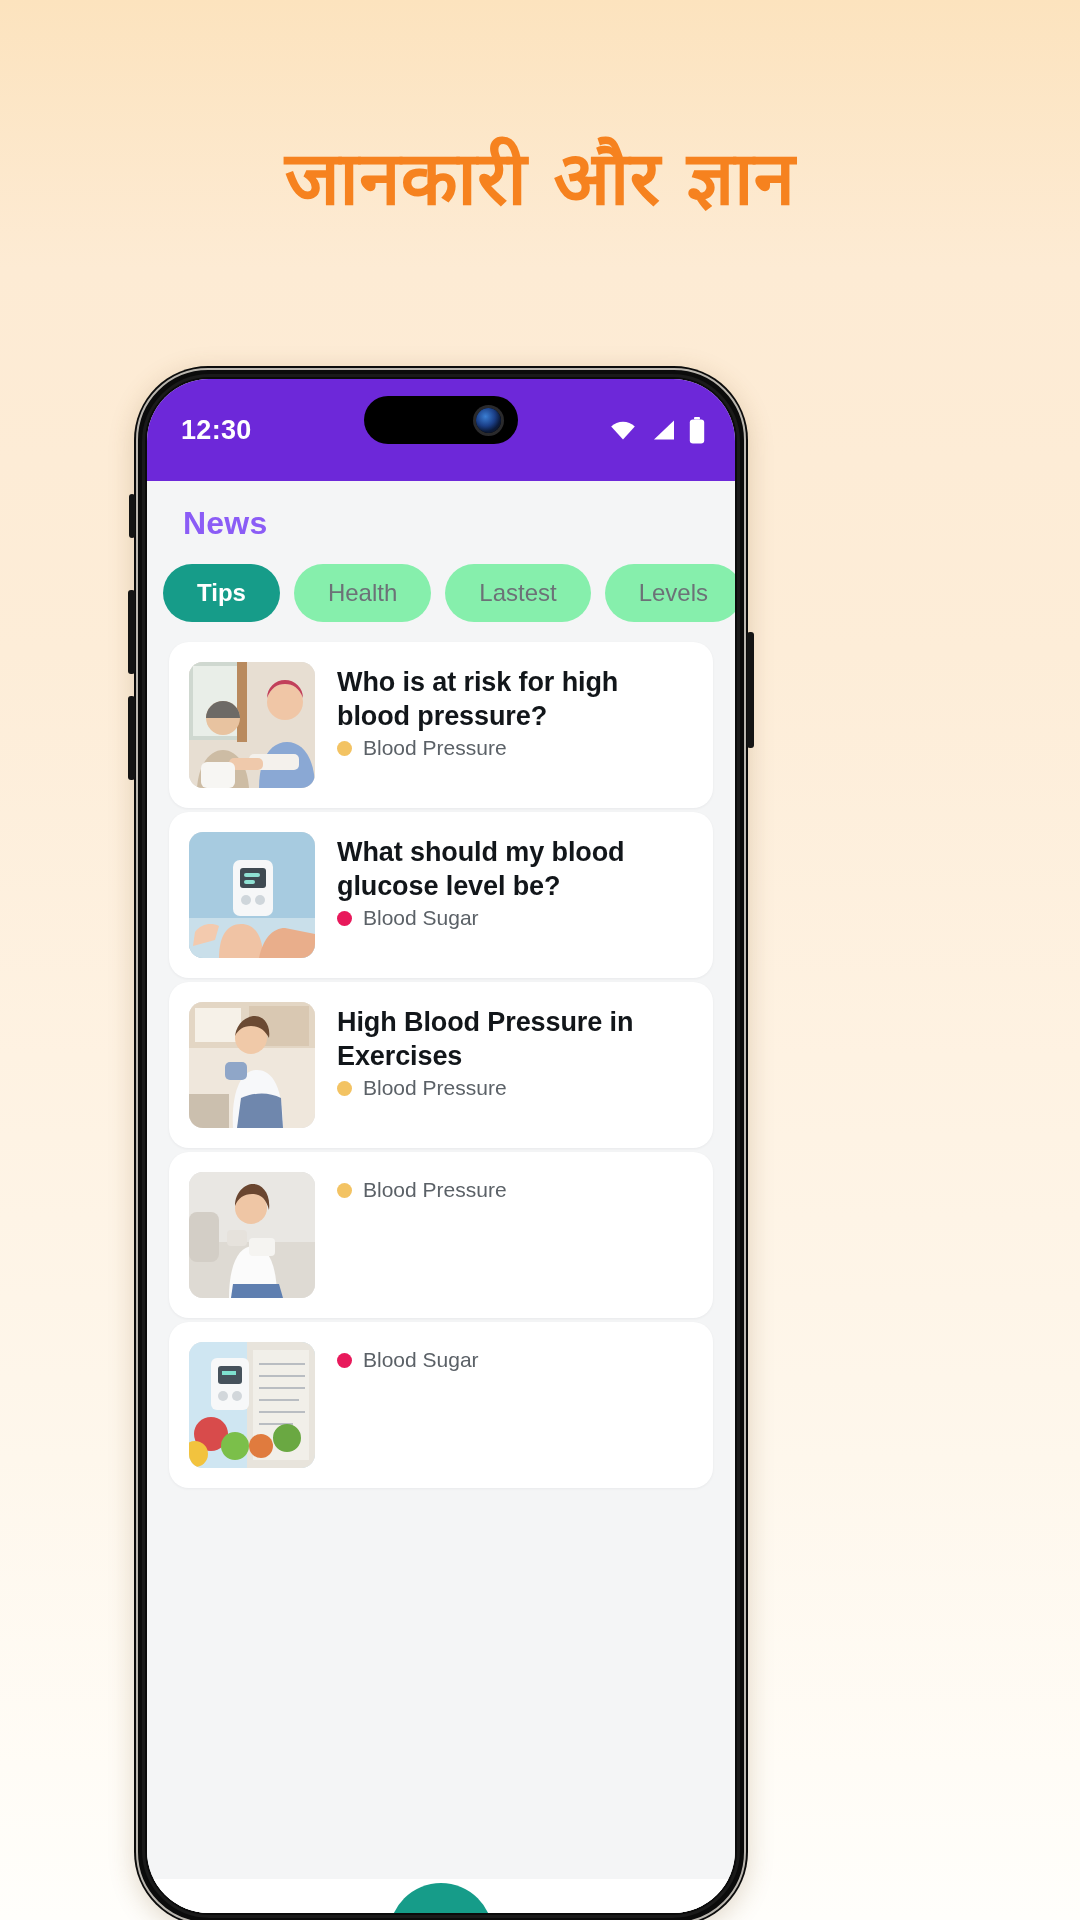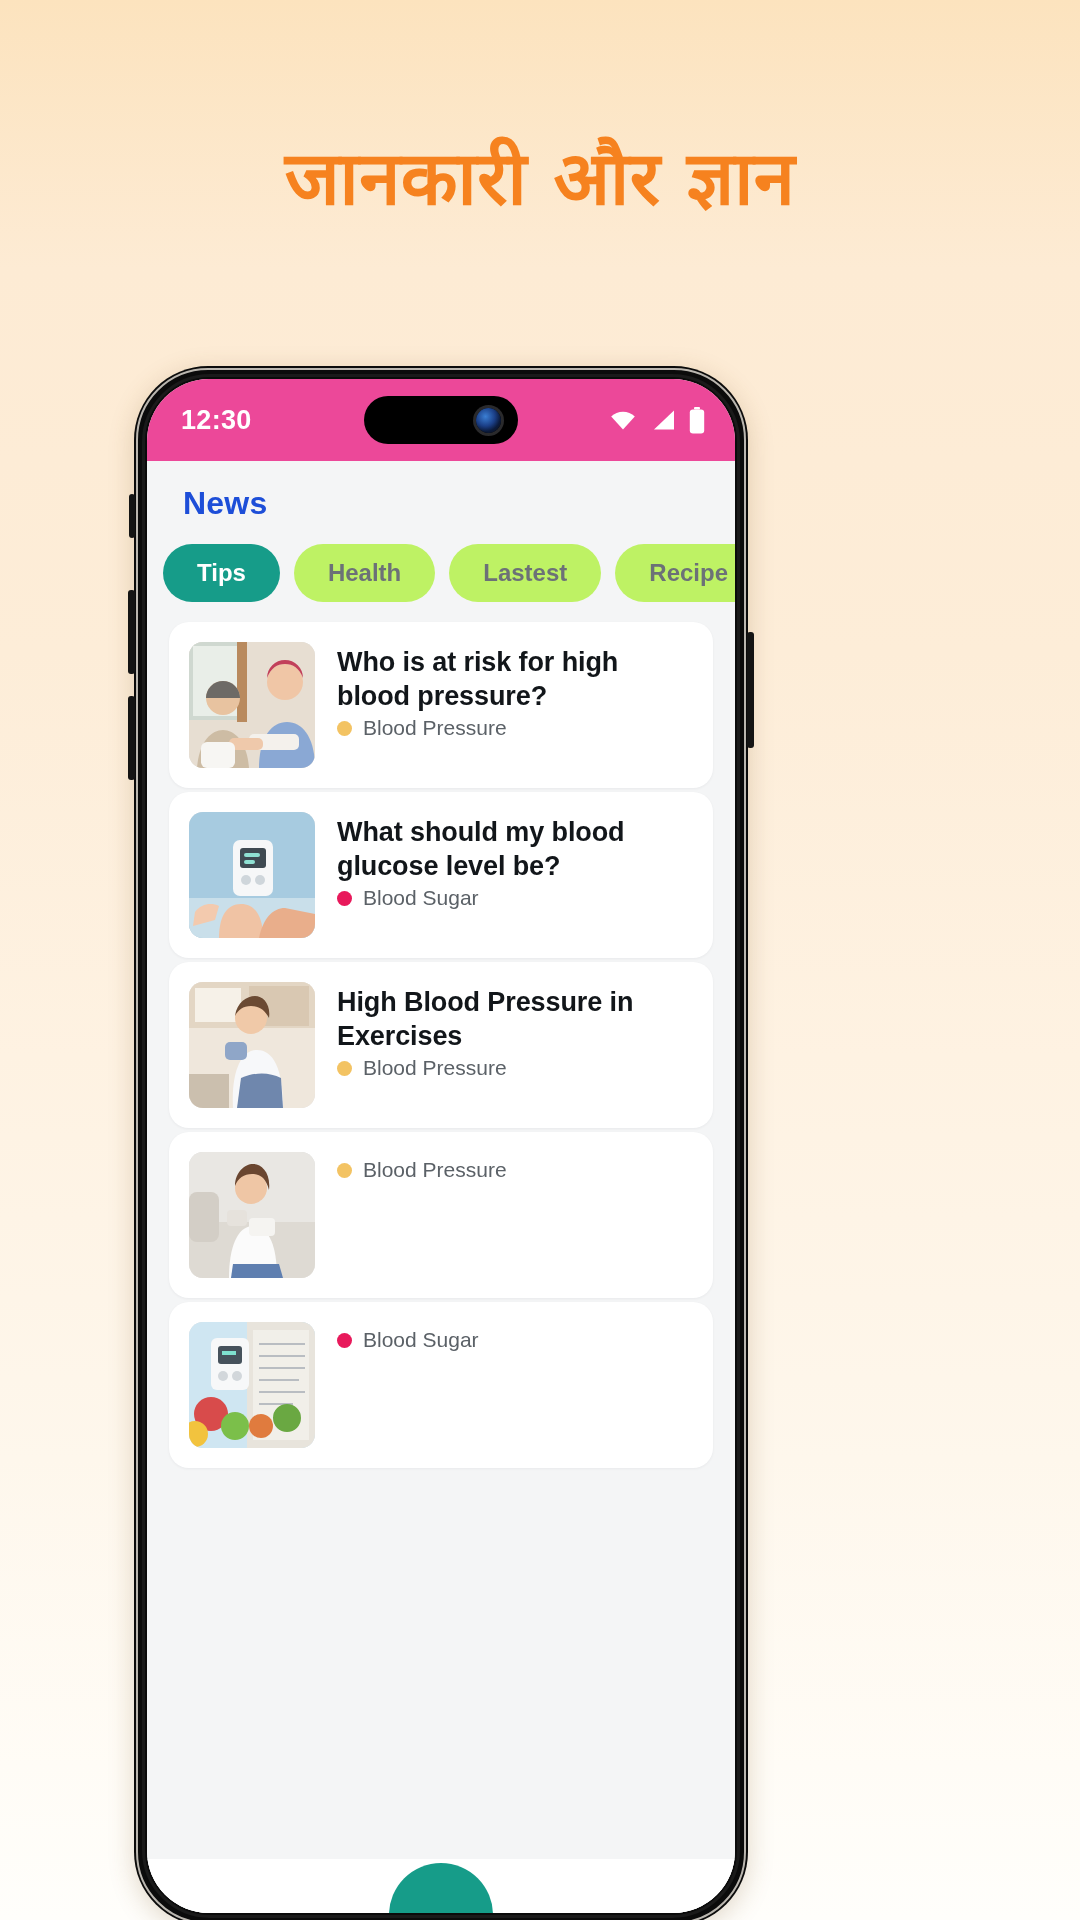--- a/index.html
+++ b/index.html
@@ -78,22 +78,22 @@
     position: relative;
     width: 100%; height: 100%;
     border-radius: 62px;
     overflow: hidden;
     background: #F4F5F6;
   }
 
   
   .statusbar {
     position: relative;
-    height: 82px;
-    background: #ec4899;
+    height: 102px;
+    background: #6d28d9;
     display: flex;
     align-items: center;
     padding: 0 30px 0 34px;
   }
   .status-time {
     color: #ffffff;
     font-size: 27px;
     font-weight: 600;
     letter-spacing: .3px;
     z-index: 3;
@@ -132,41 +132,41 @@
   .app {
     height: calc(100% - 82px);
     background: #F4F5F6;
     padding: 0;
     position: relative;
     overflow: hidden;
   }
   .page-title {
     font-size: 32px;
     font-weight: 700;
-    color: #1d4ed8;
+    color: #8b5cf6;
     padding: 24px 12px 0 36px;
     letter-spacing: .2px;
   }
 
   
   .tabs {
     display: flex;
     gap: 14px;
     padding: 22px 0 0 16px;
     overflow: hidden;
   }
   .tab {
     flex: 0 0 auto;
     height: 58px;
     padding: 0 34px;
     border-radius: 30px;
-    background: #bef264;
+    background: #86efac;
     color: #6C7177;
     font-size: 24px;
-    font-weight: 700;
+    font-weight: 400;
     display: flex;
     align-items: center;
     justify-content: center;
     white-space: nowrap;
   }
   .tab.active {
     background: #169C89;
     color: #FFFFFF;
     font-weight: 700;
   }
@@ -282,21 +282,21 @@
         <div class="tab active">
             <span>Tips</span>
           </div>
         <div class="tab">
             <span>Health</span>
           </div>
         <div class="tab">
             <span>Lastest</span>
           </div>
         <div class="tab">
-            <span>Recipe</span>
+            <span>Levels</span>
           </div>
       </div>
 
       <div class="cards">
 
         <div class="card">
           <div class="thumb">
             <svg viewBox="0 0 126 126" preserveAspectRatio="xMidYMid slice">
               <rect width="126" height="126" fill="#e7ded2"></rect>
               <rect x="0" y="0" width="52" height="78" fill="#cfd8d0"></rect>

